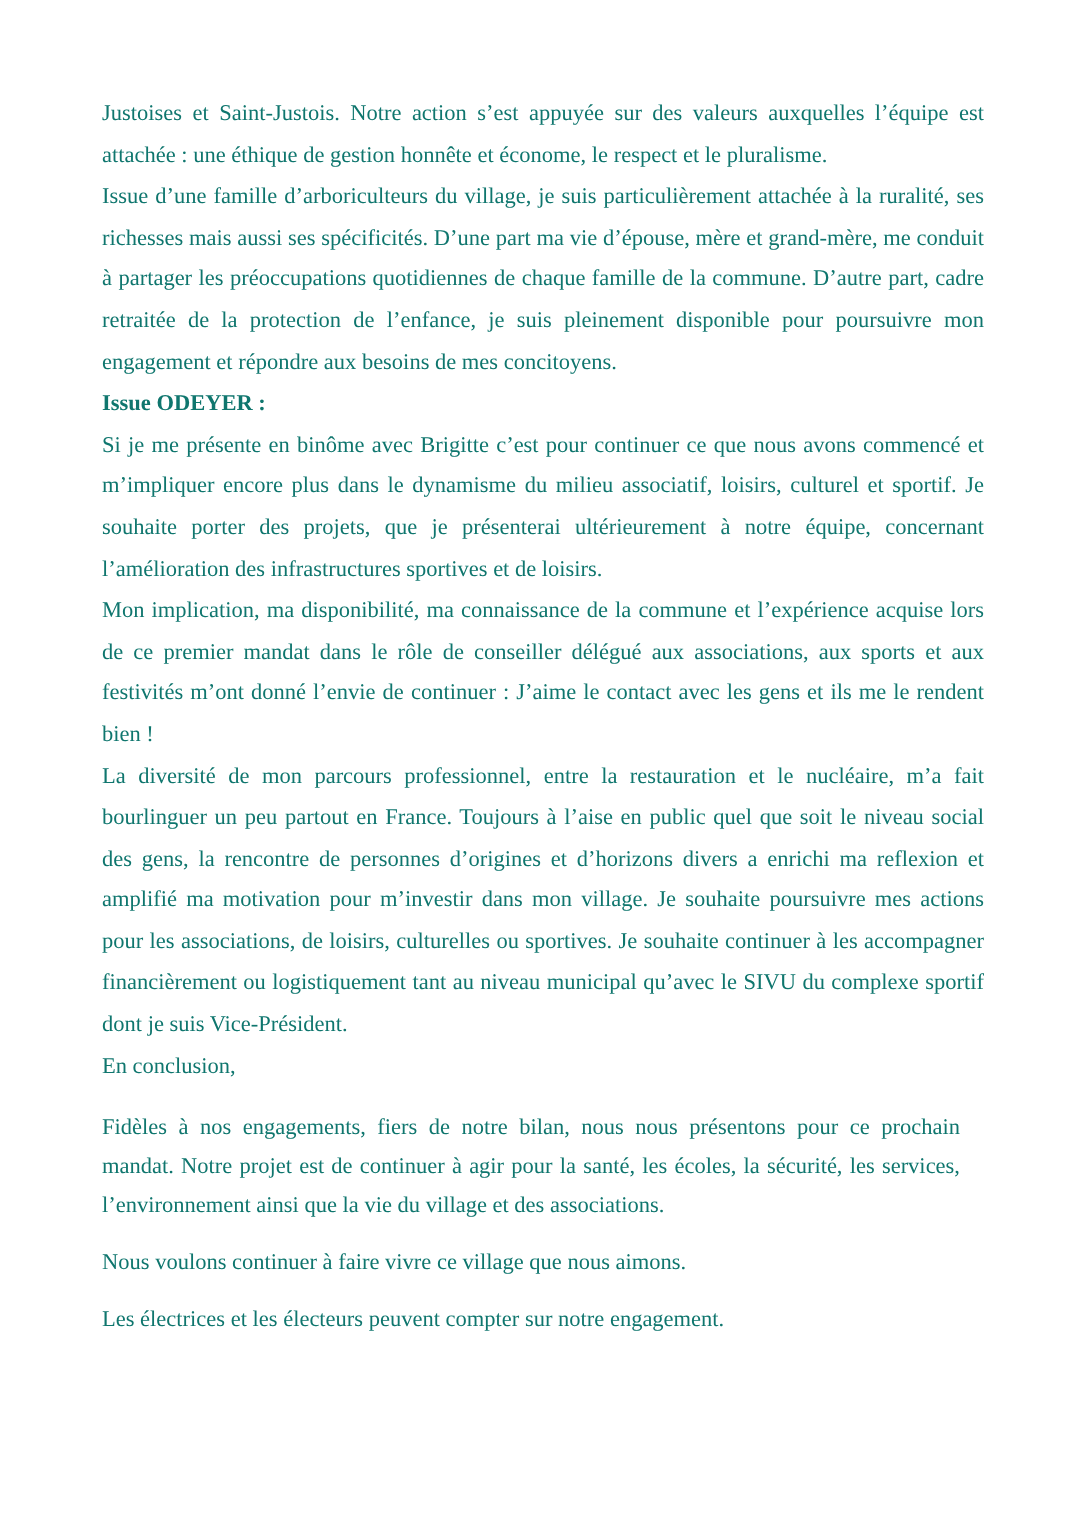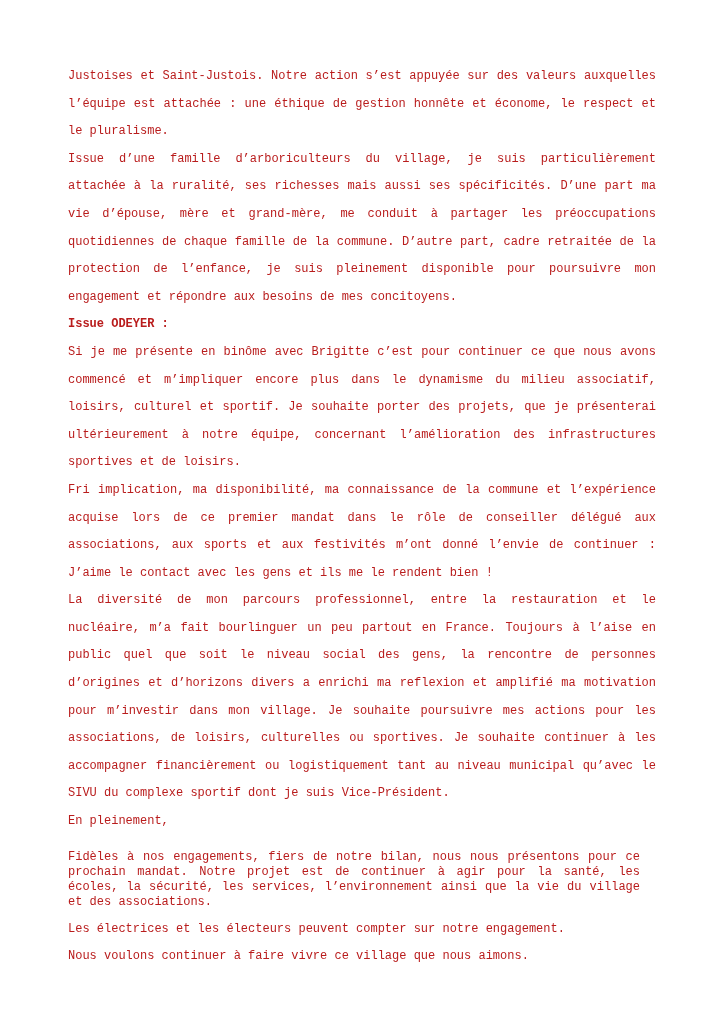--- a/index.html
+++ b/index.html
@@ -1,34 +1,34 @@
 <!DOCTYPE html>
 <html><head>
 <meta charset="utf-8">
 <style>
   html, body { margin: 0; padding: 0; background: #ffffff; }
   body { width: 724px; height: 1024px; position: relative; overflow: hidden; }
   .page { position: absolute; left: 68px; top: 63px; width: 588px;
-    font-family: Liberation Mono, monospace; font-size: 12px; color: #b91c1c; }
+    font-family: Liberation Serif, serif; font-size: 15px; color: #0f766e; }
   .sec1 p { margin: 0; line-height: 27.6px; text-align: justify; }
   .sec1 p.bold { font-weight: bold; }
   .sec2 { margin-top: 14px; }
-  .sec2 p { margin: 0 16px 12px 0; line-height: 15px; text-align: justify; }
+  .sec2 p { margin: 0 16px 12px 0; line-height: 26px; text-align: justify; }
 </style>
 </head>
 <body>
 
 <div class="page">
   <div class="sec1">
     <p>Justoises et Saint-Justois. Notre action s’est appuyée sur des valeurs auxquelles l’équipe est attachée : une éthique de gestion honnête et économe, le respect et le pluralisme.</p>
     <p>Issue d’une famille d’arboriculteurs du village, je suis particulièrement attachée à la ruralité, ses richesses mais aussi ses spécificités. D’une part ma vie d’épouse, mère et grand-mère, me conduit à partager les préoccupations quotidiennes de chaque famille de la commune. D’autre part, cadre retraitée de la protection de l’enfance, je suis pleinement disponible pour poursuivre mon engagement et répondre aux besoins de mes concitoyens.</p>
     <p class="bold">Issue ODEYER :</p>
     <p>Si je me présente en binôme avec Brigitte c’est pour continuer ce que nous avons commencé et m’impliquer encore plus dans le dynamisme du milieu associatif, loisirs, culturel et sportif. Je souhaite porter des projets, que je présenterai ultérieurement à notre équipe, concernant l’amélioration des infrastructures sportives et de loisirs.</p>
-    <p>Fri implication, ma disponibilité, ma connaissance de la commune et l’expérience acquise lors de ce premier mandat dans le rôle de conseiller délégué aux associations, aux sports et aux festivités m’ont donné l’envie de continuer : J’aime le contact avec les gens et ils me le rendent bien !</p>
+    <p>Mon implication, ma disponibilité, ma connaissance de la commune et l’expérience acquise lors de ce premier mandat dans le rôle de conseiller délégué aux associations, aux sports et aux festivités m’ont donné l’envie de continuer : J’aime le contact avec les gens et ils me le rendent bien !</p>
     <p>La diversité de mon parcours professionnel, entre la restauration et le nucléaire, m’a fait bourlinguer un peu partout en France. Toujours à l’aise en public quel que soit le niveau social des gens, la rencontre de personnes d’origines et d’horizons divers a enrichi ma reflexion et amplifié ma motivation pour m’investir dans mon village. Je souhaite poursuivre mes actions pour les associations, de loisirs, culturelles ou sportives. Je souhaite continuer à les accompagner financièrement ou logistiquement tant au niveau municipal qu’avec le SIVU du complexe sportif dont je suis Vice-Président.</p>
-    <p>En pleinement,</p>
+    <p>En conclusion,</p>
   </div>
   <div class="sec2">
     <p>Fidèles à nos engagements, fiers de notre bilan, nous nous présentons pour ce prochain mandat. Notre projet est de continuer à agir pour la santé, les écoles, la sécurité, les services, l’environnement ainsi que la vie du village et des associations.</p>
+    <p>Nous voulons continuer à faire vivre ce village que nous aimons.</p>
     <p>Les électrices et les électeurs peuvent compter sur notre engagement.</p>
-    <p>Nous voulons continuer à faire vivre ce village que nous aimons.</p>
   </div>
 </div>
 
 </body></html>

